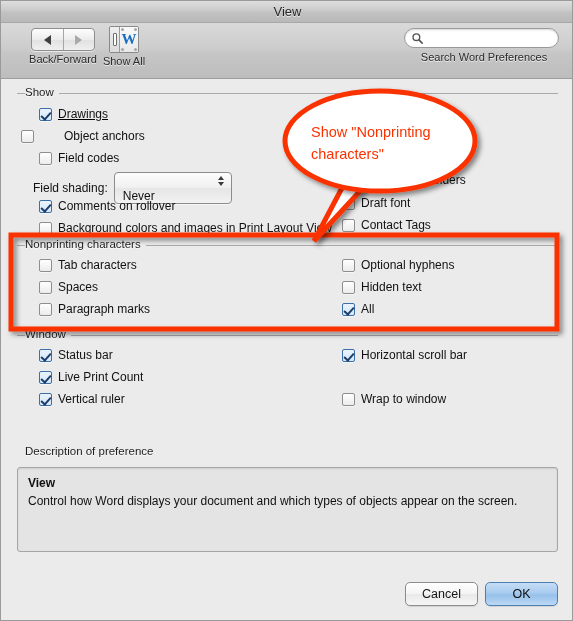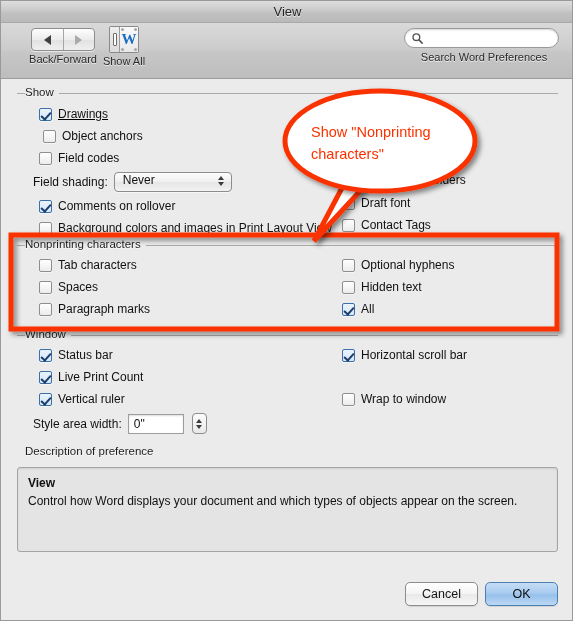--- a/index.html
+++ b/index.html
@@ -133,24 +133,24 @@
   .cb.on::after {
     content: ""; position: absolute; left: 3px; top: 1px;
     width: 4px; height: 8px; border: solid #1c3d69;
     border-width: 0 2px 2px 0; transform: rotate(42deg);
   }
   .cb-label { font-size: 12px; color: #111; }
 
   .inline-label { font-size: 12px; color: #111; margin-right: 6px; }
 
   .popup {
-    width: 118px; height: 20px; border: 1px solid #8d8d8d; border-radius: 4px;
+    width: 118px; height: 32px; border: 1px solid #8d8d8d; border-radius: 4px;
     background: linear-gradient(to bottom,#fdfdfd 0%,#f0f0f0 48%,#e6e6e6 52%,#f2f2f2 100%);
     box-shadow: 0 1px 0 rgba(255,255,255,.6);
-    position: relative; display: flex; align-items: flex-start;
+    position: relative; display: flex; align-items: flex-end;
   }
   .popup .val { font-size: 12px; color: #111; padding-left: 8px; }
   .popup .arrows {
     position: absolute; right: 7px; top: 3px;
     display: flex; flex-direction: column; align-items: center; gap: 2px;
   }
   .arr-u { width: 0; height: 0; border-left: 3.5px solid transparent; border-right: 3.5px solid transparent; border-bottom: 4px solid #3a3a3a; }
   .arr-d { width: 0; height: 0; border-left: 3.5px solid transparent; border-right: 3.5px solid transparent; border-top: 4px solid #3a3a3a; }
 
   .textfield {
@@ -254,21 +254,21 @@
   <div id="content">
 
     <div class="group" style="left:16px; top:14px; width:541px; height:140px;">
       <div class="group-rule"></div>
       <div class="group-title">Show</div>
 
       <div class="row" style="left:22px; top:14px;text-decoration:underline;">
         <span class="cb on"></span>
         <span class="cb-label">Drawings</span>
       </div>
-      <div class="row" style="left:26px; top:36px;">
+      <div class="row" style="left:4px; top:36px;gap:24px;">
         <span class="cb"></span>
         <span class="cb-label">Object anchors</span>
       </div>
       <div class="row" style="left:22px; top:58px;">
         <span class="cb"></span>
         <span class="cb-label">Field codes</span>
       </div>
 
       <div class="row" style="left:16px; top:79px;">
         <span class="inline-label">Field shading:</span>
@@ -354,30 +354,20 @@
 
       <div class="row" style="left:325px; top:13px;">
         <span class="cb on"></span>
         <span class="cb-label">Horizontal scroll bar</span>
       </div>
       <div class="row" style="left:325px; top:57px;">
         <span class="cb"></span>
         <span class="cb-label">Wrap to window</span>
       </div>
 
-      <div class="row" style="left:16px; top:78px;">
-        <span class="inline-label">Style area width:</span>
-        <span class="textfield">
-          <input type="text" value="0&quot;" style="">
-        </span>
-        <span class="stepper">
-          <span class="arr-u"></span>
-            <span class="arr-d"></span>
-        </span>
-      </div>
     </div>
 
     <div class="group" style="left:16px; top:374px; width:541px; height:0;">
       <div class="group-title" style="top:-8px; left:8px;">Description of preference</div>
     </div>
 
     <div id="descbox">
       <div class="d-title">View</div>
       <div class="d-body">Control how Word displays your document and which types of objects appear on the screen.</div>
     </div>

